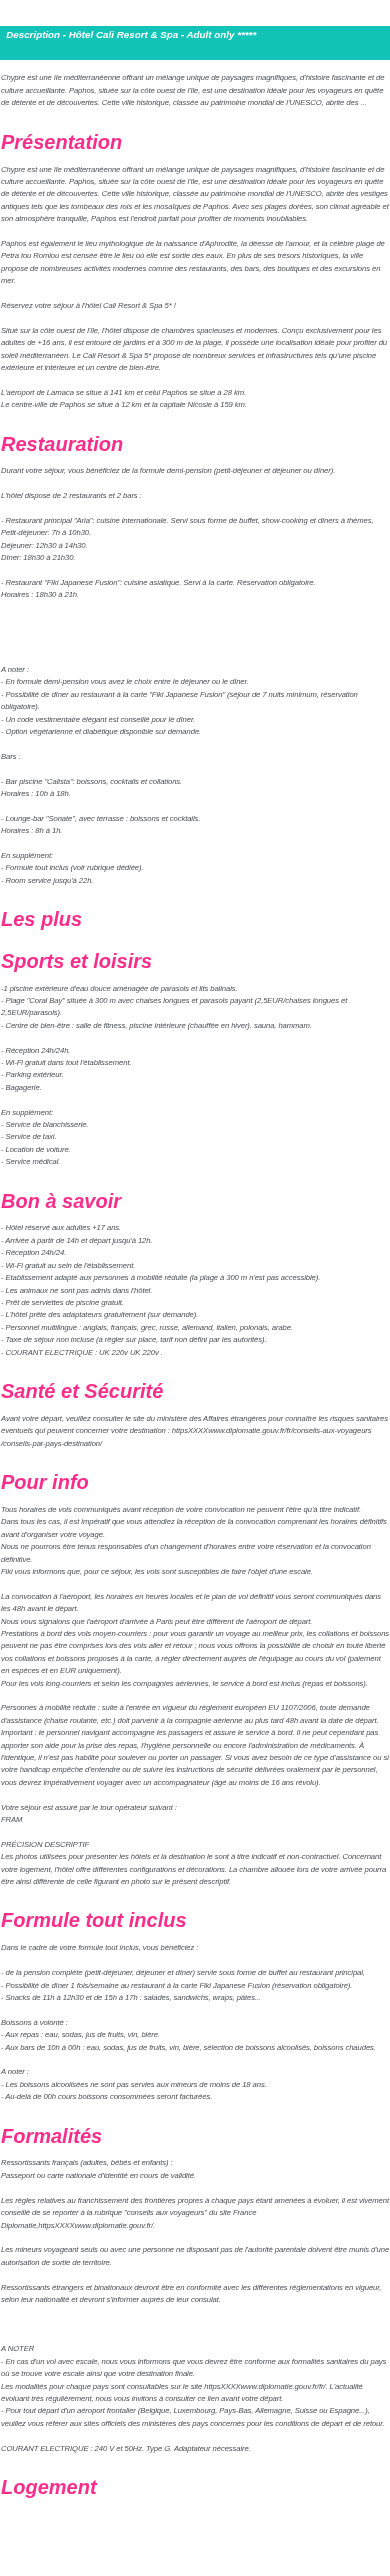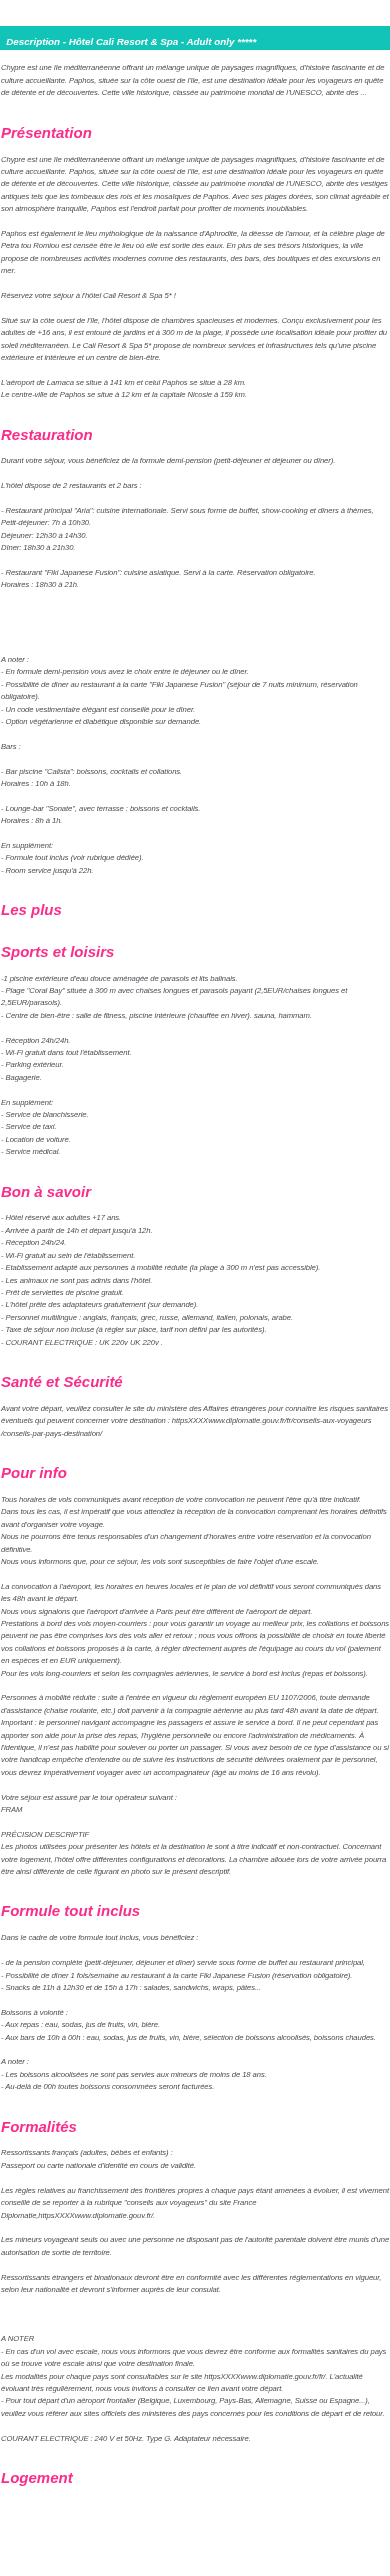--- a/index.html
+++ b/index.html
@@ -21,43 +21,43 @@
     color:var(--body-text);
     letter-spacing:-0.1px;
   }
   .page{
     width:391px;
     padding-top:26px;
     box-sizing:border-box;
   }
   .banner{
     background:var(--teal);
-    height:24px;
+    height:34px;
     display:flex;
-    align-items:flex-end;
+    align-items:flex-start;
     padding:0 6.2px;
     box-sizing:border-box;
   }
   .banner h1{
     margin:0;
     font-size:9.8px;
     line-height:17.5px;
     font-weight:bold;
     font-style:italic;
     color:#ffffff;
     white-space:nowrap;
     letter-spacing:0;
   }
   #content{
     padding:0 1px;
     margin-top:0;
   }
   h2.section-heading{
     color:var(--pink);
-    font-size:15px;
+    font-size:20px;
     line-height:17.5px;
     font-weight:bold;
     font-style:italic;
     margin:24px 0 10.3px 0;
     letter-spacing:0;
   }
   p.block{
     margin:12.4px 0 0 0;
   }
   .line{
@@ -168,21 +168,21 @@
       </p>
       <h2 class="section-heading">Santé et Sécurité</h2>
       <p class="block">
         <span class="line">Avant votre départ, veuillez consulter le site du ministère des Affaires étrangères pour connaître les risques sanitaires éventuels qui peuvent concerner votre destination : httpsXXXXwww.diplomatie.gouv.fr/fr/conseils-aux-voyageurs /conseils-par-pays-destination/</span>
       </p>
       <h2 class="section-heading">Pour info</h2>
       <p class="block">
         <span class="line">Tous horaires de vols communiqués avant réception de votre convocation ne peuvent l'être qu'à titre indicatif.</span>
         <span class="line">Dans tous les cas, il est impératif que vous attendiez la réception de la convocation comprenant les horaires définitifs avant d'organiser votre voyage.</span>
         <span class="line">Nous ne pourrons être tenus responsables d'un changement d'horaires entre votre réservation et la convocation définitive.</span>
-        <span class="line">Nous vous informons que, pour ce séjour, les vols sont susceptibles de faire l'objet d'une escale.</span>
+        <span class="line">Fiki vous informons que, pour ce séjour, les vols sont susceptibles de faire l'objet d'une escale.</span>
       </p>
       <p class="block">
         <span class="line">La convocation à l'aéroport, les horaires en heures locales et le plan de vol définitif vous seront communiqués dans les 48h avant le départ.</span>
         <span class="line">Nous vous signalons que l'aéroport d'arrivée à Paris peut être différent de l'aéroport de départ.</span>
         <span class="line">Prestations à bord des vols moyen-courriers : pour vous garantir un voyage au meilleur prix, les collations et boissons peuvent ne pas être comprises lors des vols aller et retour ; nous vous offrons la possibilité de choisir en toute liberté vos collations et boissons proposés à la carte, à régler directement auprès de l'équipage au cours du vol (paiement en espèces et en EUR uniquement).</span>
         <span class="line">Pour les vols long-courriers et selon les compagnies aériennes, le service à bord est inclus (repas et boissons).</span>
       </p>
       <p class="block">
         <span class="line">Personnes à mobilité réduite : suite à l'entrée en vigueur du règlement européen EU 1107/2006, toute demande d'assistance (chaise roulante, etc.) doit parvenir à la compagnie aérienne au plus tard 48h avant la date de départ.</span>
         <span class="line">Important : le personnel navigant accompagne les passagers et assure le service à bord. Il ne peut cependant pas apporter son aide pour la prise des repas, l'hygiène personnelle ou encore l'administration de médicaments. À l'identique, il n'est pas habilité pour soulever ou porter un passager. Si vous avez besoin de ce type d'assistance ou si votre handicap empêche d'entendre ou de suivre les instructions de sécurité délivrées oralement par le personnel, vous devrez impérativement voyager avec un accompagnateur (âgé au moins de 16 ans révolu).</span>
@@ -205,21 +205,21 @@
         <span class="line">- Snacks de 11h à 12h30 et de 15h à 17h : salades, sandwichs, wraps, pâtes...</span>
       </p>
       <p class="block">
         <span class="line">Boissons à volonté :</span>
         <span class="line">- Aux repas : eau, sodas, jus de fruits, vin, bière.</span>
         <span class="line">- Aux bars de 10h à 00h : eau, sodas, jus de fruits, vin, bière, sélection de boissons alcoolisés, boissons chaudes.</span>
       </p>
       <p class="block">
         <span class="line">A noter :</span>
         <span class="line">- Les boissons alcoolisées ne sont pas servies aux mineurs de moins de 18 ans.</span>
-        <span class="line">- Au-delà de 00h toutes boissons consommées seront facturées.</span>
+        <span class="line">- Au-delà de 00h cours boissons consommées seront facturées.</span>
       </p>
       <h2 class="section-heading">Formalités</h2>
       <p class="block">
         <span class="line">Ressortissants français (adultes, bébés et enfants) :</span>
         <span class="line">Passeport ou carte nationale d'identité en cours de validité.</span>
       </p>
       <p class="block">
         <span class="line">Les règles relatives au franchissement des frontières propres à chaque pays étant amenées à évoluer, il est vivement conseillé de se reporter à la rubrique "conseils aux voyageurs" du site France Diplomatie,httpsXXXXwww.diplomatie.gouv.fr/.</span>
       </p>
       <p class="block">

